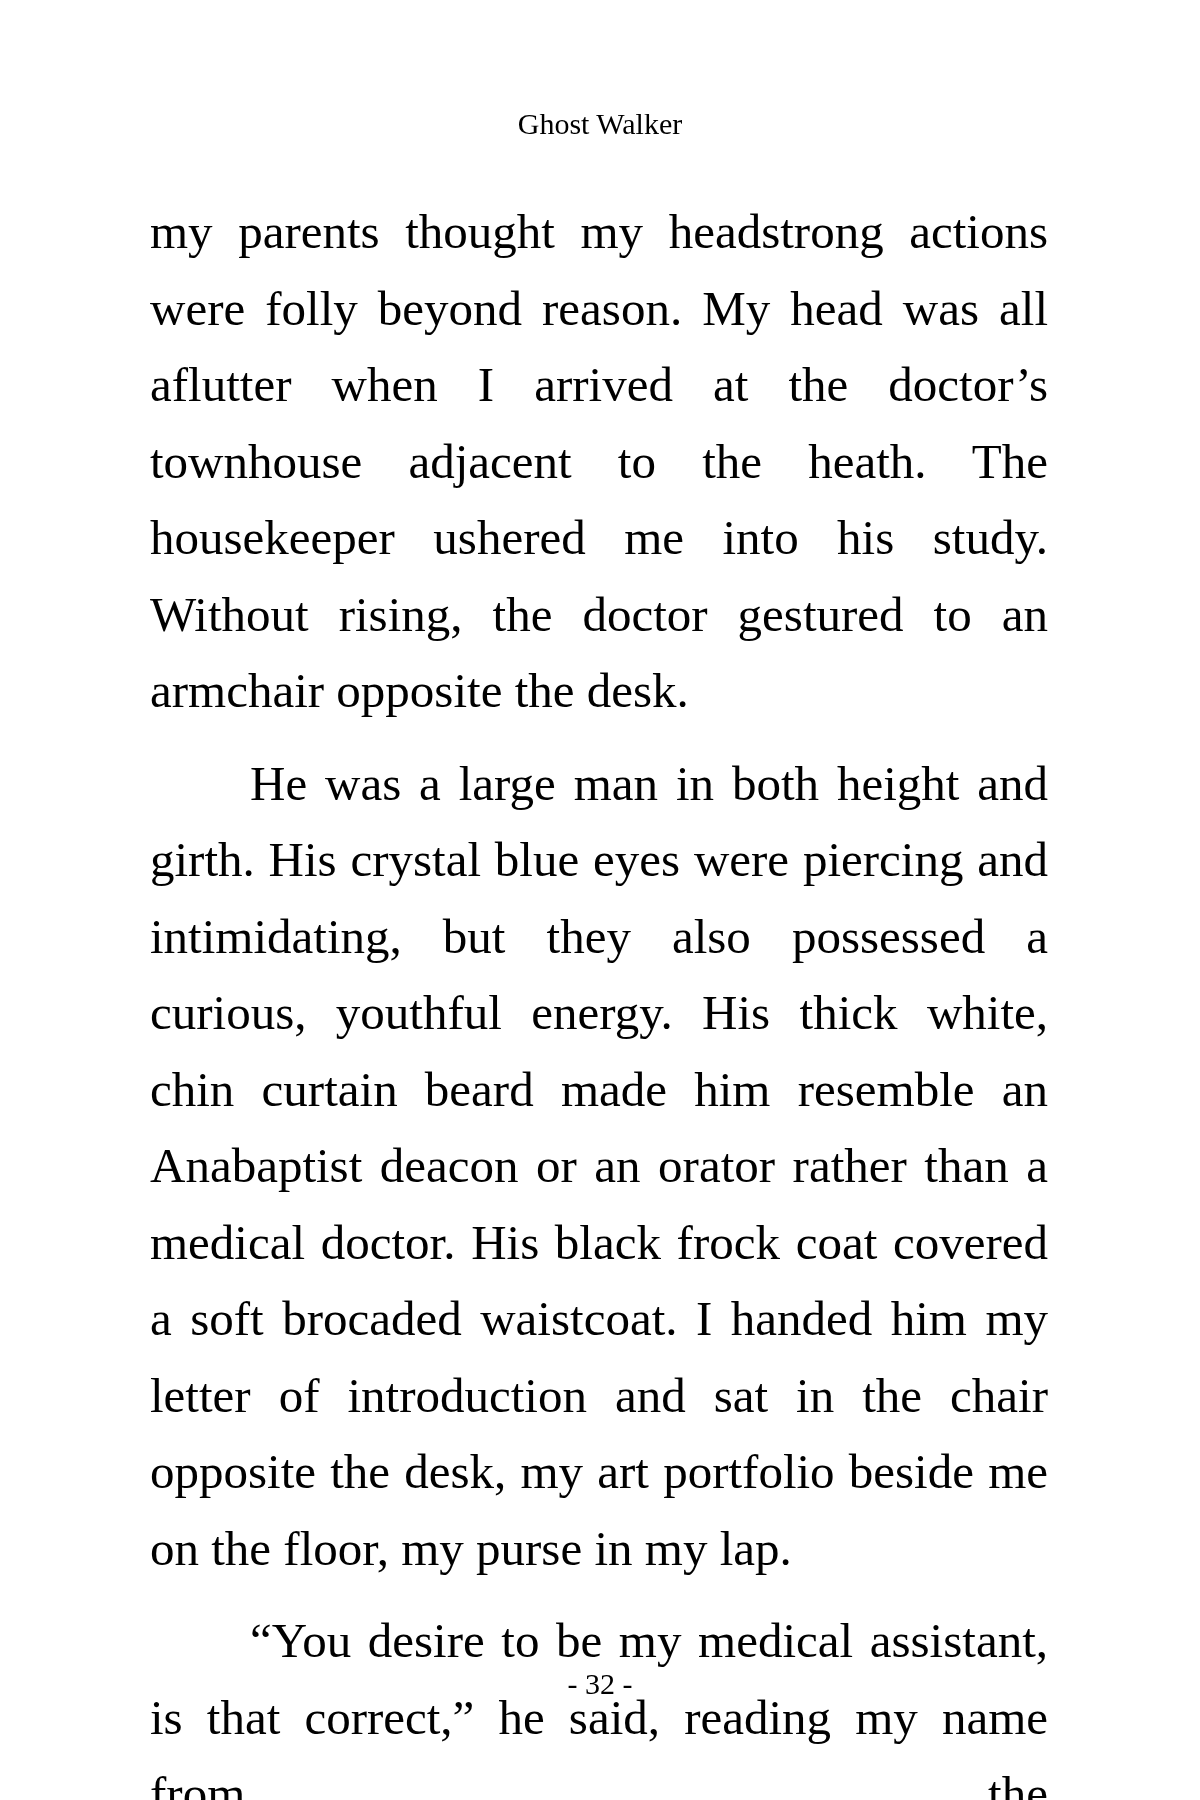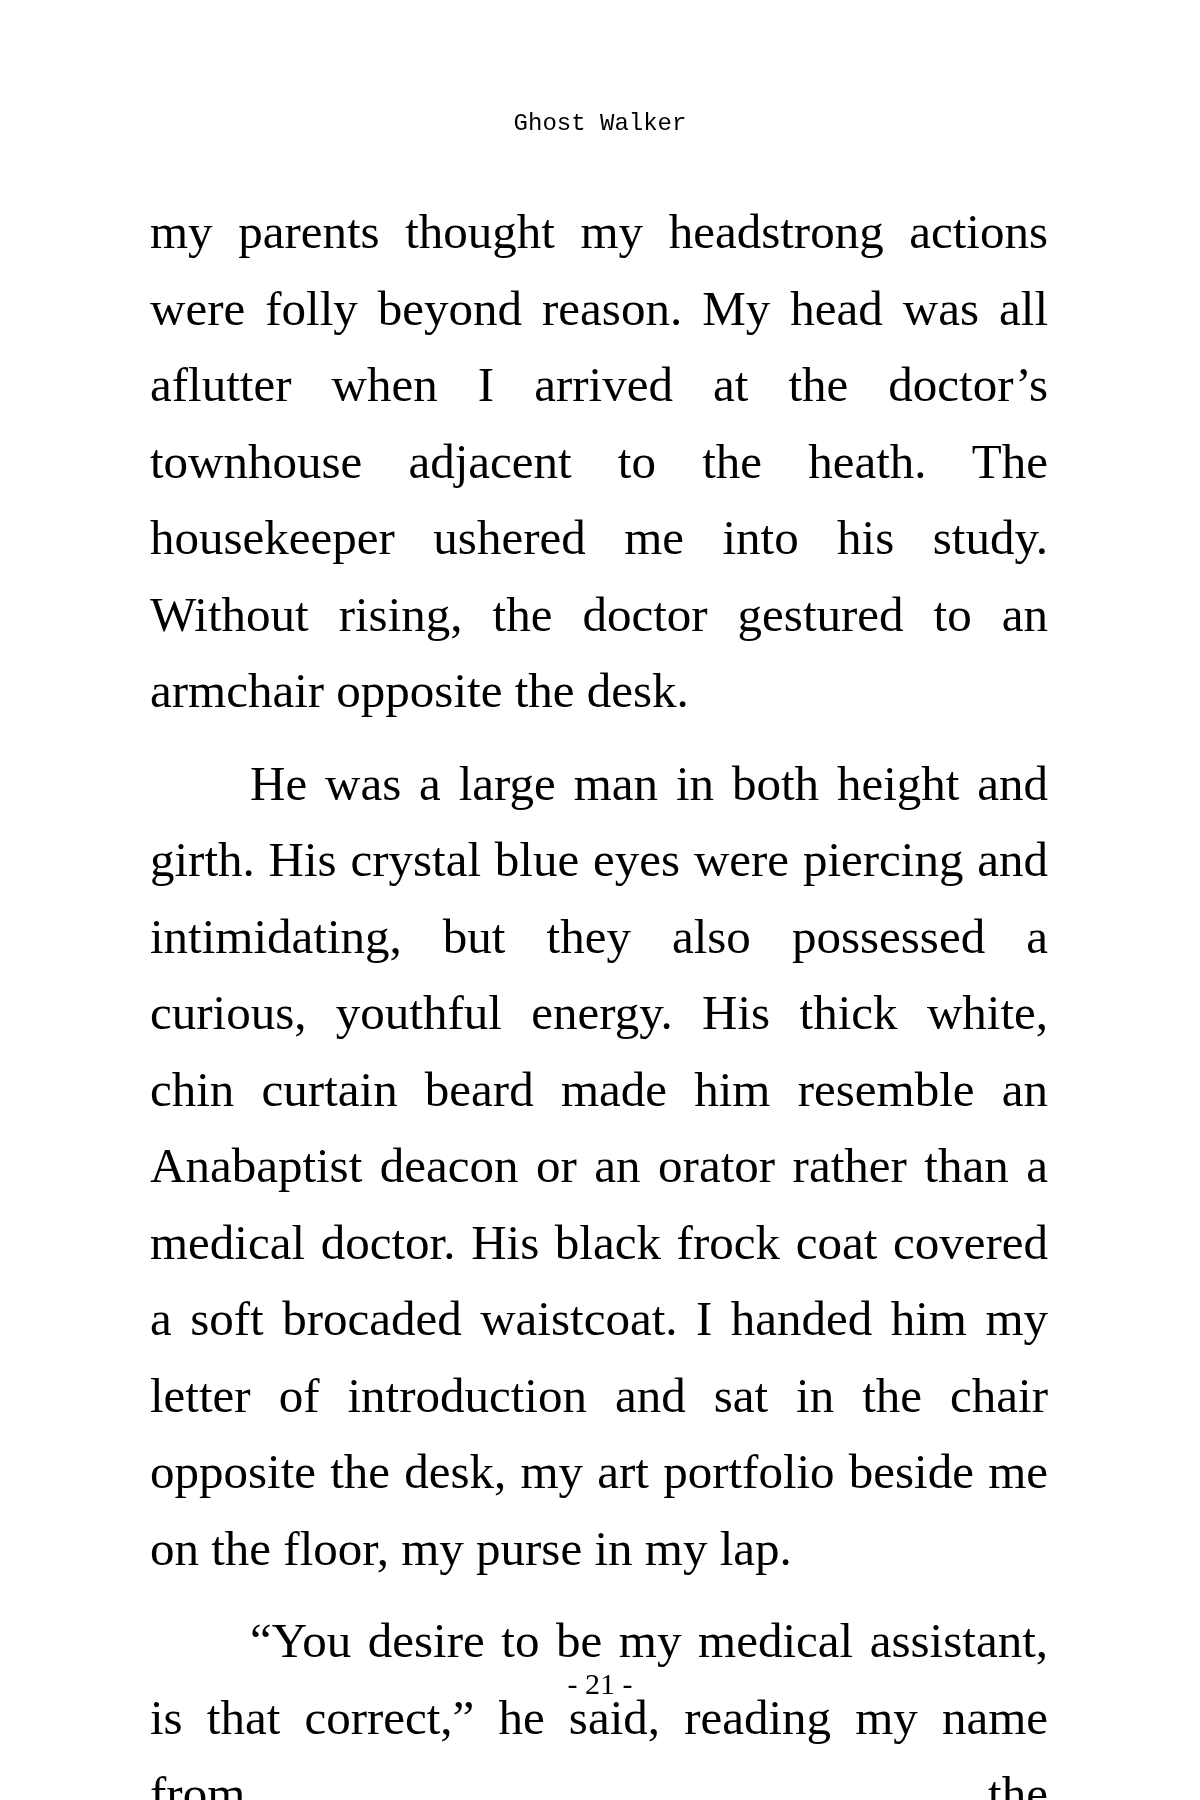--- a/index.html
+++ b/index.html
@@ -14,23 +14,22 @@
       overflow: hidden;
       font-family: "Liberation Serif", "DejaVu Serif", serif;
       color: #000000;
     }
     .running-header {
       position: absolute;
       top: 104px;
       left: 0;
       width: 1200px;
       text-align: center;
-      font-size: 24px;
+      font-size: 30px;
       line-height: 40px;
-      font-family: Liberation Mono, monospace;
     }
     .text-block {
       position: absolute;
       left: 150px;
       width: 898px;
       top: 194px;
       font-size: 49px;
       line-height: 76.5px;
     }
     .text-block p {
@@ -62,13 +61,13 @@
 <body>
 
 <div class="running-header">Ghost Walker</div>
 
 <div class="text-block">
   <p>my parents thought my headstrong actions were folly beyond reason. My head was all aflutter when I arrived at the doctor’s townhouse adjacent to the heath. The housekeeper ushered me into his study. Without rising, the doctor gestured to an armchair opposite the desk.</p>
   <p class="indent">He was a large man in both height and girth. His crystal blue eyes were piercing and intimidating, but they also possessed a curious, youthful energy. His thick white, chin curtain beard made him resemble an Anabaptist deacon or an orator rather than a medical doctor. His black frock coat covered a soft brocaded waistcoat. I handed him my letter of introduction and sat in the chair opposite the desk, my art portfolio beside me on the floor, my purse in my lap.</p>
   <p class="indent cont-last">“You desire to be my medical assistant, is that correct,” he said, reading my name from the</p>
 </div>
 
-<div class="page-number">- 21 -</div>
+<div class="page-number">- 32 -</div>
 
 </body></html>

